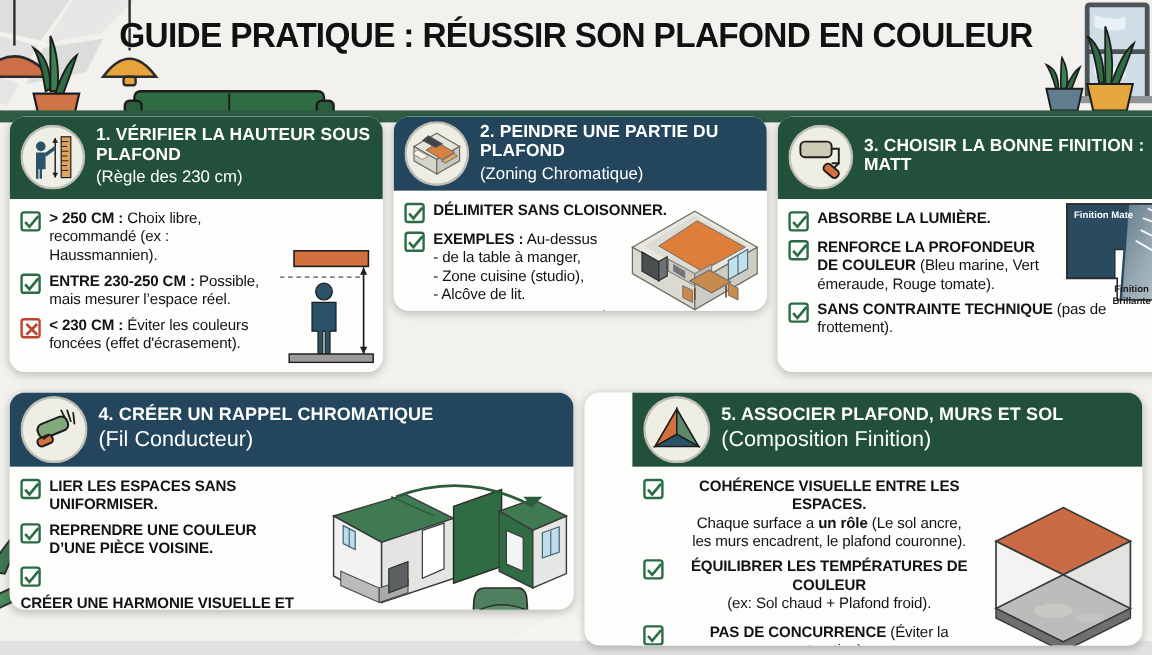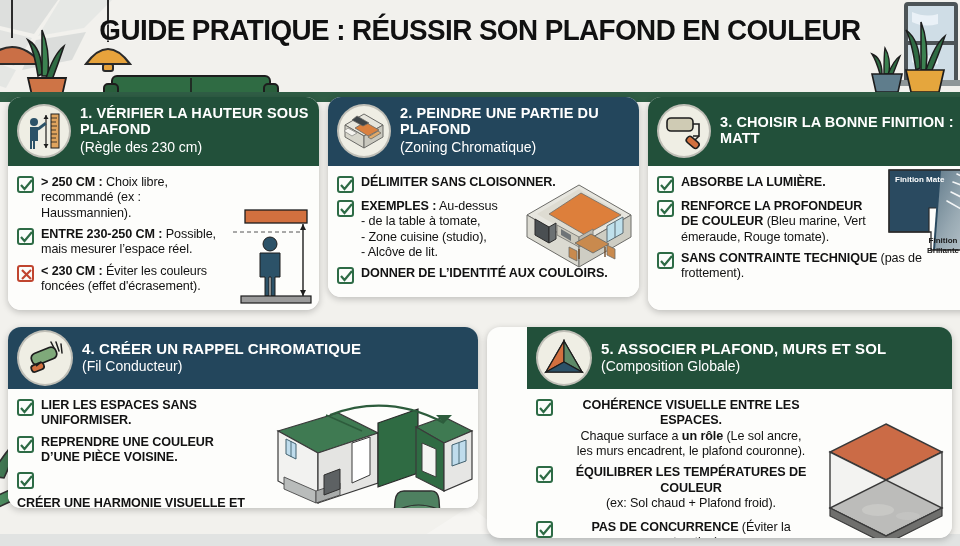--- a/index.html
+++ b/index.html
@@ -65,21 +65,21 @@
 
   .head-text { color: #ffffff; line-height: 1.1; }
   .head-title {
     font-size: 14.5px; font-weight: 700; letter-spacing: .1px;
   }
   .head-sub {
     font-size: 14px; font-weight: 400; color: #ffffff;
     margin-top: 2px;
   }
   .card-wide .head-title { font-size: 15px; }
-  .card-wide .head-sub   { font-size: 14px; }
+  .card-wide .head-sub   { font-size: 18px; }
 
   .card-body {
     position: relative;
     flex: 1;
     padding: 9px 10px 6px 9px;
     background: #fdfdfb;
   }
 
   
   .bullet { display: flex; gap: 7px; margin-bottom: 6px; }
@@ -101,21 +101,21 @@
   .btext b { font-weight: 700; }
   .card-wide .btext { font-size: 12.6px; }
 
   .sub-lines { font-weight: 400; }
 
   
   .illo { position: absolute; pointer-events: none; }
 
   
   #card1 { left: 8px;   top: 97px;  width: 311px; height: 213px; }
-  #card2 { left: 328px; top: 97px;  width: 311px; height: 200px; }
+  #card2 { left: 328px; top: 97px;  width: 311px; height: 162px; }
   #card3 { left: 648px; top: 97px;  width: 335px; height: 213px; }
   #card4 { left: 8px;   top: 327px; width: 470px; height: 181px; }
   #card5 { left: 487px; top: 327px; width: 465px; height: 211px; padding-left: 40px; }
 
   #card1 .card-body { padding-right: 86px; }
   #card2 .card-body { padding-right: 8px; }
   #card3 .card-body { padding-right: 8px; }
   #card4 .card-body { padding-right: 210px; }
   #card5 .card-body { padding-right: 130px; text-align: center; }
 
@@ -306,21 +306,21 @@
         <span class="btext"><b>DÉLIMITER SANS CLOISONNER.</b></span>
       </div>
       <div class="bullet">
         <span class="box">
           <svg width="13" height="13" viewBox="0 0 13 13">
               <polyline points="1,6 4.5,10 12,1" fill="none" stroke="#2d6b45" stroke-width="2.2"></polyline>
             </svg>
         </span>
         <span class="btext">
           <b>EXEMPLES :</b><span> Au-dessus</span>
-          <div class="sub-lines">- de la table à tomate,</div>
+          <div class="sub-lines">- de la table à manger,</div>
           <div class="sub-lines">- Zone cuisine (studio),</div>
           <div class="sub-lines">- Alcôve de lit.</div>
         </span>
       </div>
       <div class="bullet">
         <span class="box">
           <svg width="13" height="13" viewBox="0 0 13 13">
               <polyline points="1,6 4.5,10 12,1" fill="none" stroke="#2d6b45" stroke-width="2.2"></polyline>
             </svg>
         </span>
@@ -510,21 +510,21 @@
         <svg width="52" height="52" viewBox="0 0 52 52">
           <circle cx="26" cy="26" r="25" fill="#efeee4"></circle>
           <polygon points="26,9 44,40 8,40" fill="none" stroke="#1d1d1d" stroke-width="1.4"></polygon>
           <polygon points="26,9 26,30 8,40" fill="#d2703f" stroke="#1d1d1d" stroke-width="1.2"></polygon>
           <polygon points="26,9 26,30 44,40" fill="#5d8a68" stroke="#1d1d1d" stroke-width="1.2"></polygon>
           <polygon points="8,40 26,30 44,40" fill="#2c5268" stroke="#1d1d1d" stroke-width="1.2"></polygon>
         </svg>
       </div>
       <div class="head-text">
         <div class="head-title">5. ASSOCIER PLAFOND, MURS ET SOL</div>
-        <div class="head-sub">(Composition Globale)</div>
+        <div class="head-sub">(Composition Finition)</div>
       </div>
     </div>
     <div class="card-body">
       <div class="bullet">
         <span class="box">
           <svg width="13" height="13" viewBox="0 0 13 13">
               <polyline points="1,6 4.5,10 12,1" fill="none" stroke="#2d6b45" stroke-width="2.2"></polyline>
             </svg>
         </span>
         <span class="btext">

